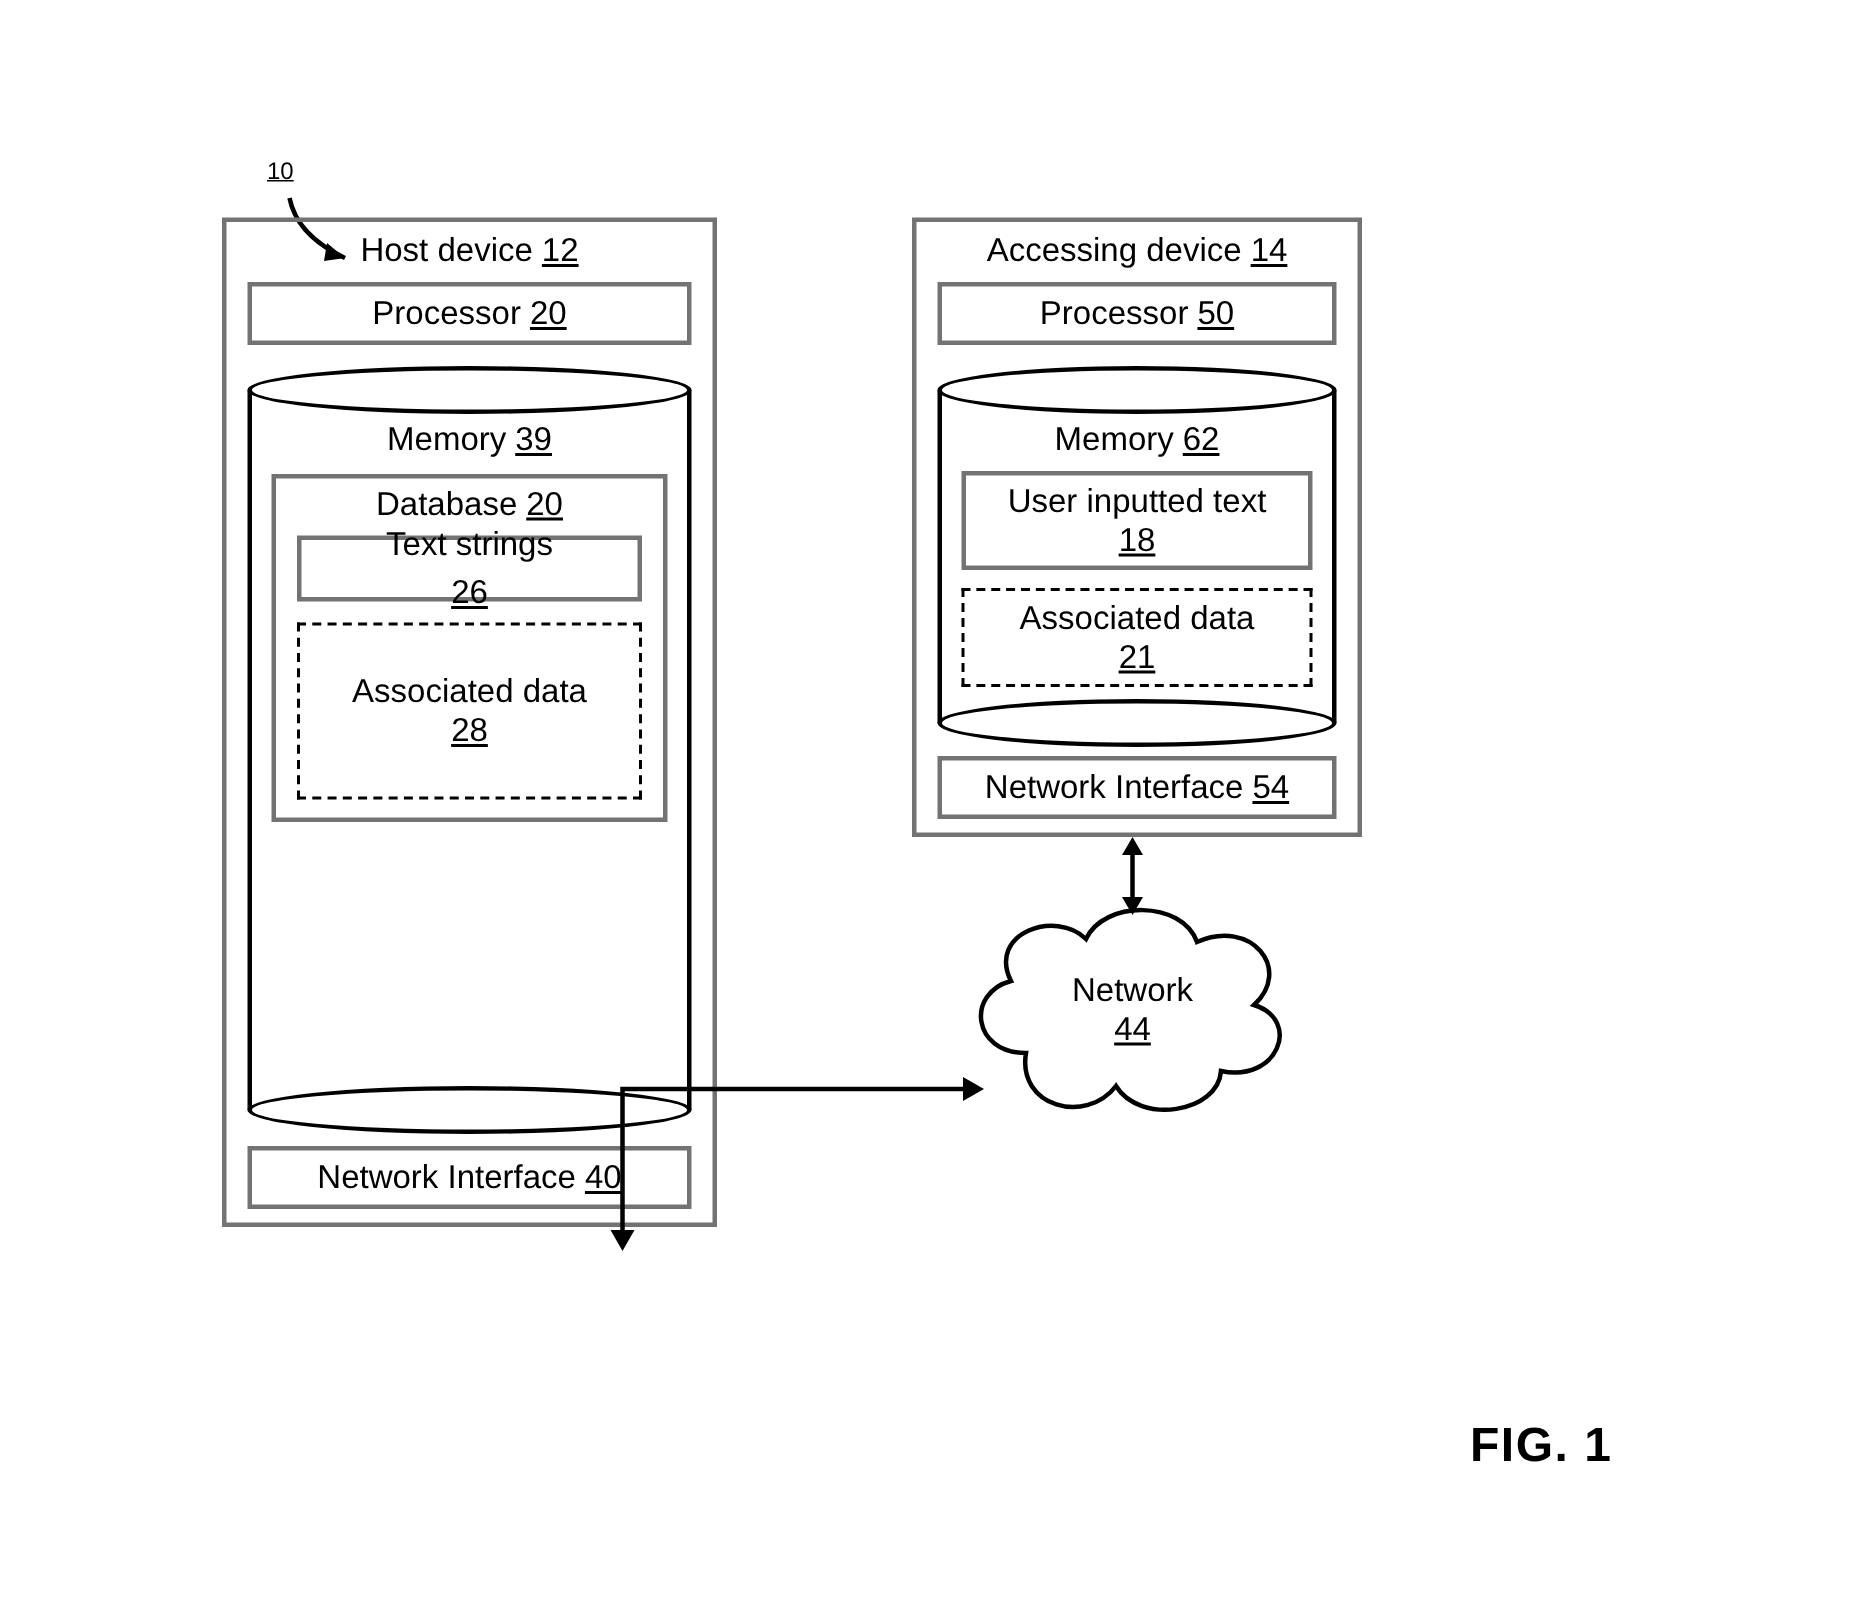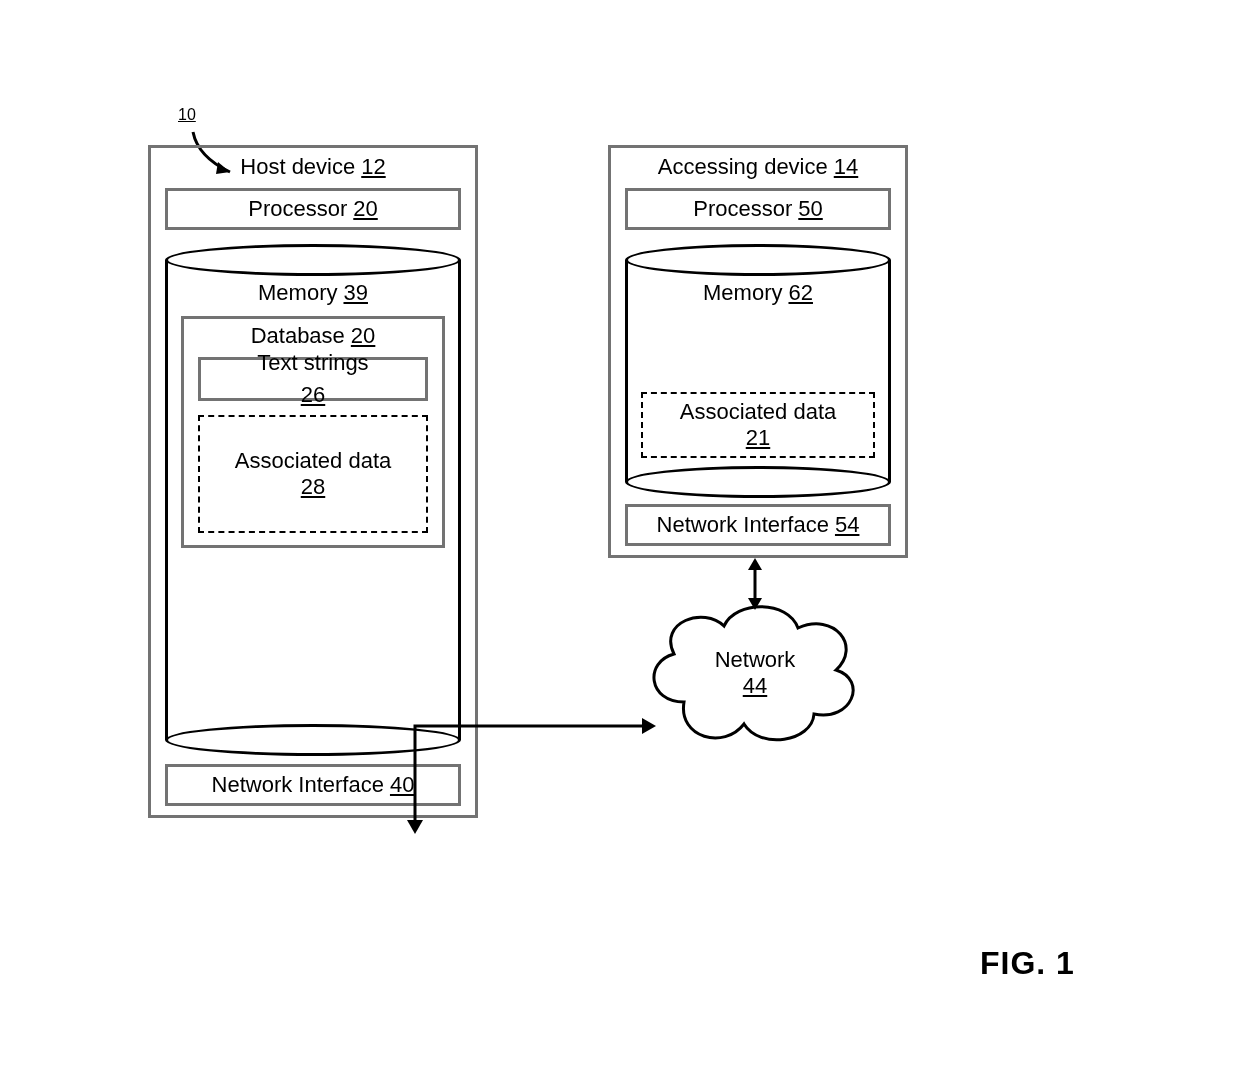--- a/index.html
+++ b/index.html
@@ -126,20 +126,24 @@
     </div>
 
     <div class="abs memcyl" style="left:14px; top:112px; width:266px; height:222px;"></div>
     <div class="abs ellipse" style="left:14px; top:96px;  width:266px; height:32px;"></div>
     <div class="abs ellipse" style="left:14px; top:318px; width:266px; height:32px;"></div>
     <div class="abs inline-label" style="left:14px; top:132px; width:266px;">
       <span>Memory</span>
         <span class="ref">62</span>
     </div>
 
+    <div class="abs box labeled" style="left:30px; top:166px; width:234px; height:66px;">
+      <span>User inputted text</span>
+        <span class="ref">18</span>
+    </div>
 
     <div class="abs dashed labeled" style="left:30px; top:244px; width:234px; height:66px;">
       <span>Associated data</span>
         <span class="ref">21</span>
     </div>
 
     <div class="abs box inline-label" style="left:14px; top:356px; width:266px; height:42px;">
       <span>Network Interface</span>
         <span class="ref">54</span>
     </div>

